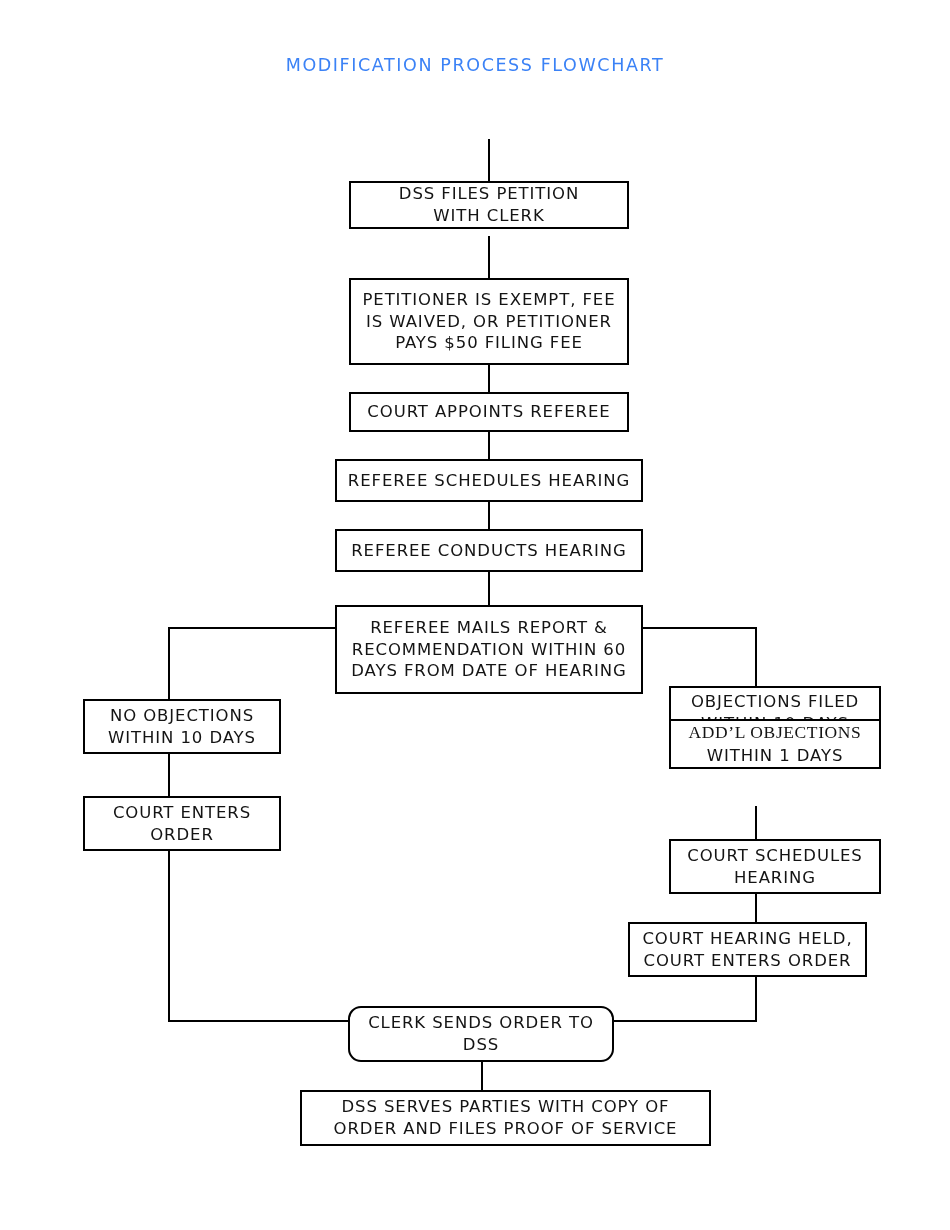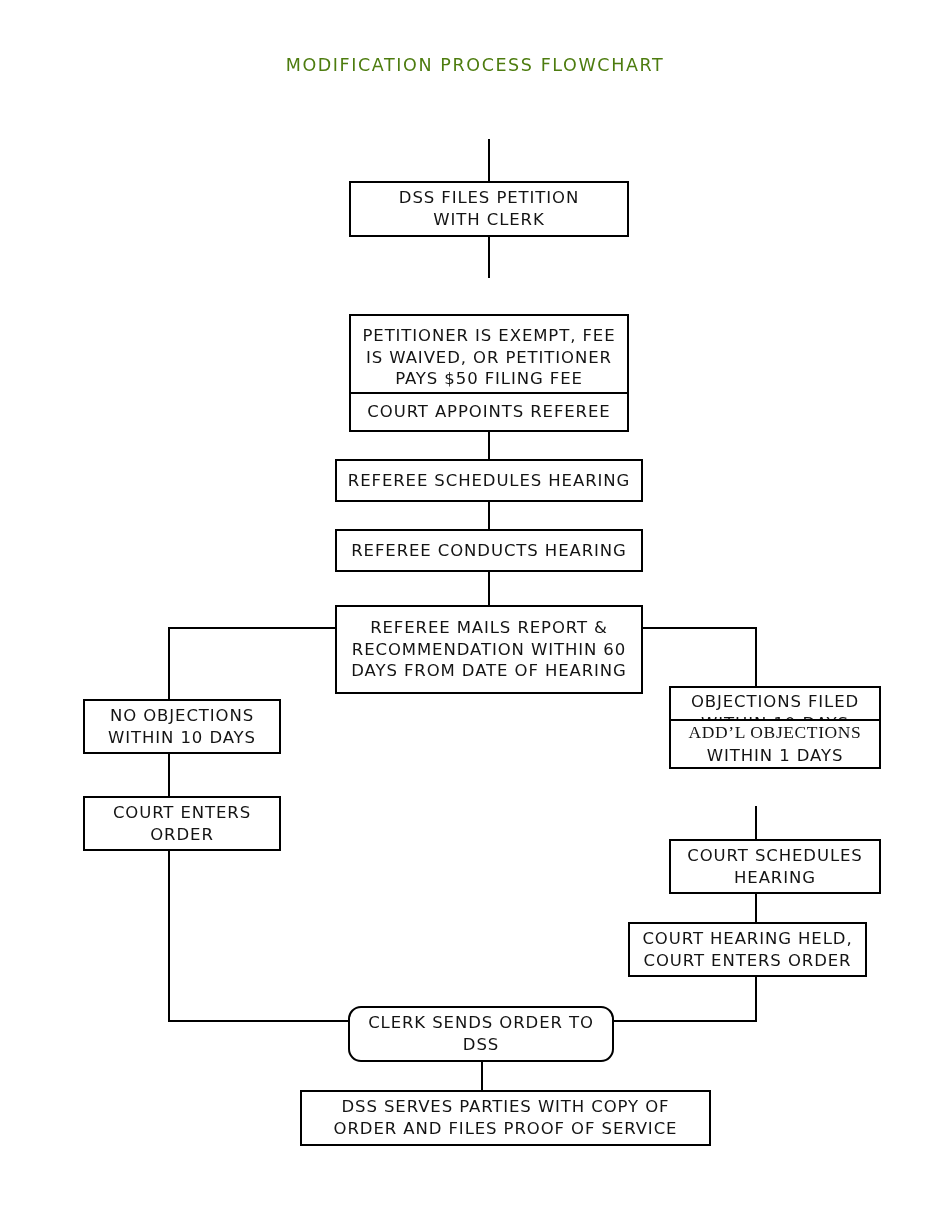--- a/index.html
+++ b/index.html
@@ -21,21 +21,21 @@
   }
   #title {
     position: absolute;
     left: 0;
     top: 55px;
     width: 950px;
     text-align: center;
     font-size: 17.5px;
     letter-spacing: 1.6px;
     font-family: "DejaVu Sans", sans-serif;
-    color: #4d7c0f;
+    color: #3b82f6;
     white-space: nowrap;
   }
   .node {
     position: absolute;
     box-sizing: border-box;
     border: 2.4px solid #000000;
     background: #ffffff;
     display: flex;
     align-items: center;
     justify-content: center;
@@ -99,26 +99,26 @@
 
   <div class="edge thin v" style="left:755px; top:738px; height:20px;"></div>
   <div class="edge thin v" style="left:755px; top:806px; height:34px;"></div>
   <div class="edge thin v" style="left:755px; top:893px; height:30px;"></div>
   <div class="edge thin v" style="left:755px; top:976px; height:46px;"></div>
   <div class="edge thin h" style="left:612px; top:1020px; width:145px;"></div>
 
   <div class="edge v" style="left:481px; top:1061px; height:30px;"></div>
 
 
-  <div class="node" style="left:349px; top:181px; width:280px; height:56px;">
+  <div class="node" style="left:349px; top:181px; width:280px; height:48px;">
     <span class="txt">DSS FILES PETITION
 WITH CLERK</span>
   </div>
 
-  <div class="node" style="left:349px; top:278px; width:280px; height:87px;margin-top:36px;">
+  <div class="node" style="left:349px; top:278px; width:280px; height:87px;">
     <span class="txt">PETITIONER IS EXEMPT, FEE
 IS WAIVED, OR PETITIONER
 PAYS $50 FILING FEE</span>
   </div>
 
   <div class="node" style="left:349px; top:392px; width:280px; height:40px;">
     <span class="txt">COURT APPOINTS REFEREE</span>
   </div>
 
   <div class="node" style="left:335px; top:459px; width:308px; height:43px;">

